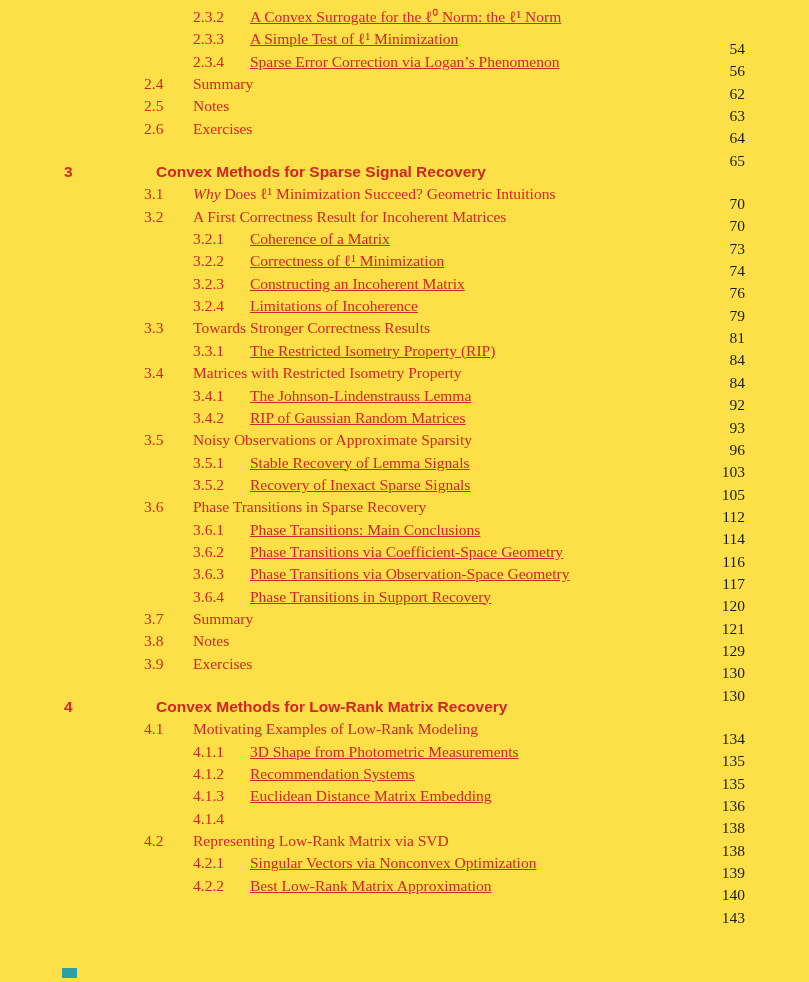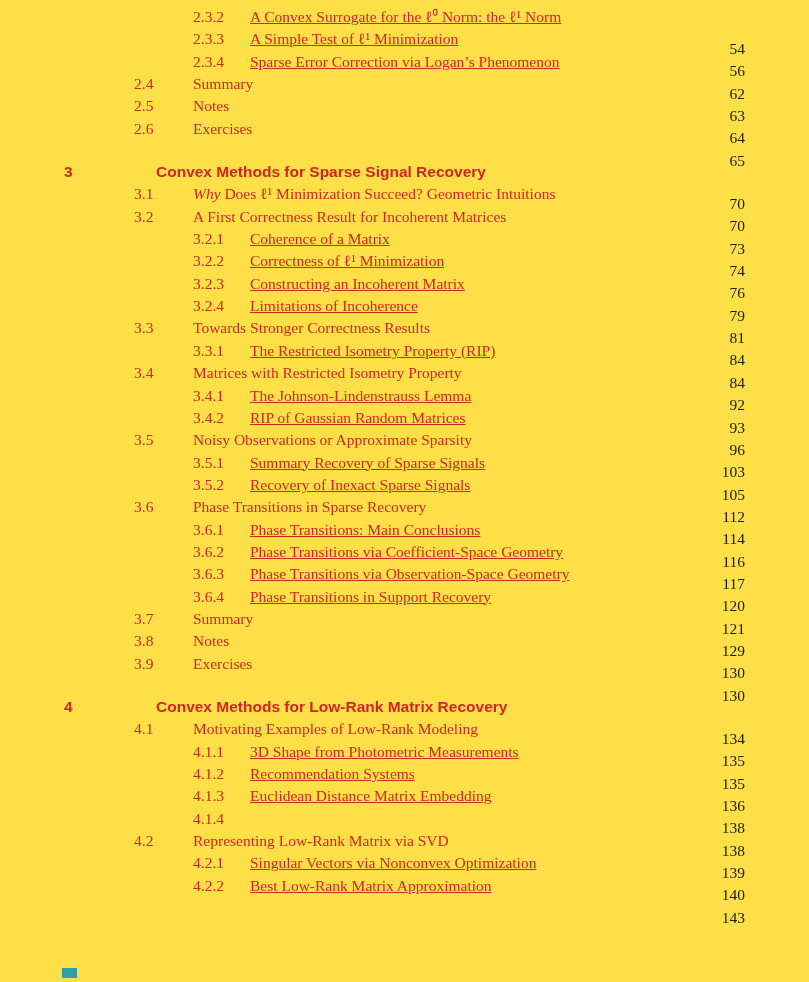--- a/index.html
+++ b/index.html
@@ -40,21 +40,21 @@
   .toc-row .pageno {
     position: absolute;
     top: 0;
     right: 64px;
     color: var(--ink, #1a1a1a);
     margin-top: 32px;
   }
   
   .toc-row.chapter .num   { left: 64px; }
   .toc-row.chapter .title { left: 140px; margin-left: 16px; }
-  .toc-row.section .num   { left: 134px; }
+  .toc-row.section .num   { left: 144px; }
   .toc-row.section .title { left: 193px; }
   .toc-row.subsection .num   { left: 193px; }
   .toc-row.subsection .title { left: 250px; text-decoration: underline; }
 
   .toc-row.chapter .num,
   .toc-row.chapter .title {
     font-family: "Liberation Sans", sans-serif;
     font-weight: bold;
     font-size: 15.5px;
   }
@@ -164,21 +164,21 @@
         <span class="title">RIP of Gaussian Random Matrices</span>
         <span class="pageno">96</span>
       </div>
       <div class="toc-row section">
         <span class="num">3.5</span>
         <span class="title">Noisy Observations or Approximate Sparsity</span>
         <span class="pageno">103</span>
       </div>
       <div class="toc-row subsection">
         <span class="num">3.5.1</span>
-        <span class="title">Summary Recovery of Sparse Signals</span>
+        <span class="title">Stable Recovery of Lemma Signals</span>
         <span class="pageno">105</span>
       </div>
       <div class="toc-row subsection">
         <span class="num">3.5.2</span>
         <span class="title">Recovery of Inexact Sparse Signals</span>
         <span class="pageno">112</span>
       </div>
       <div class="toc-row section">
         <span class="num">3.6</span>
         <span class="title">Phase Transitions in Sparse Recovery</span>

